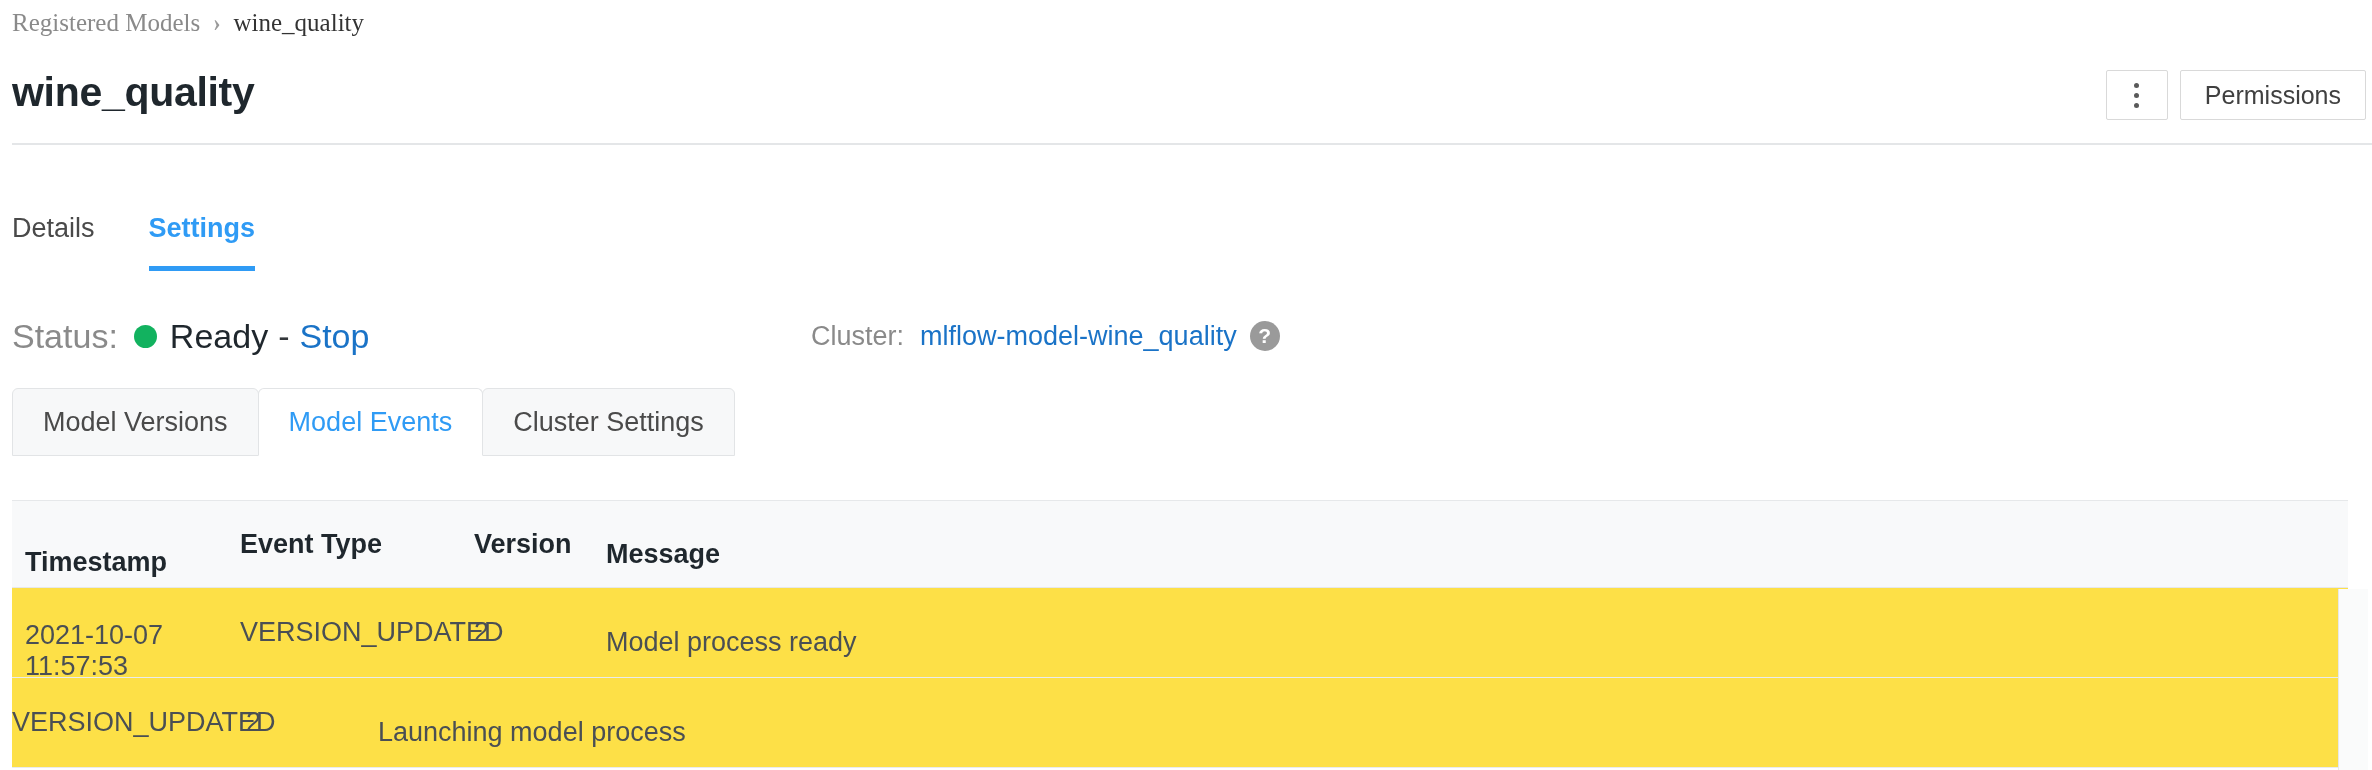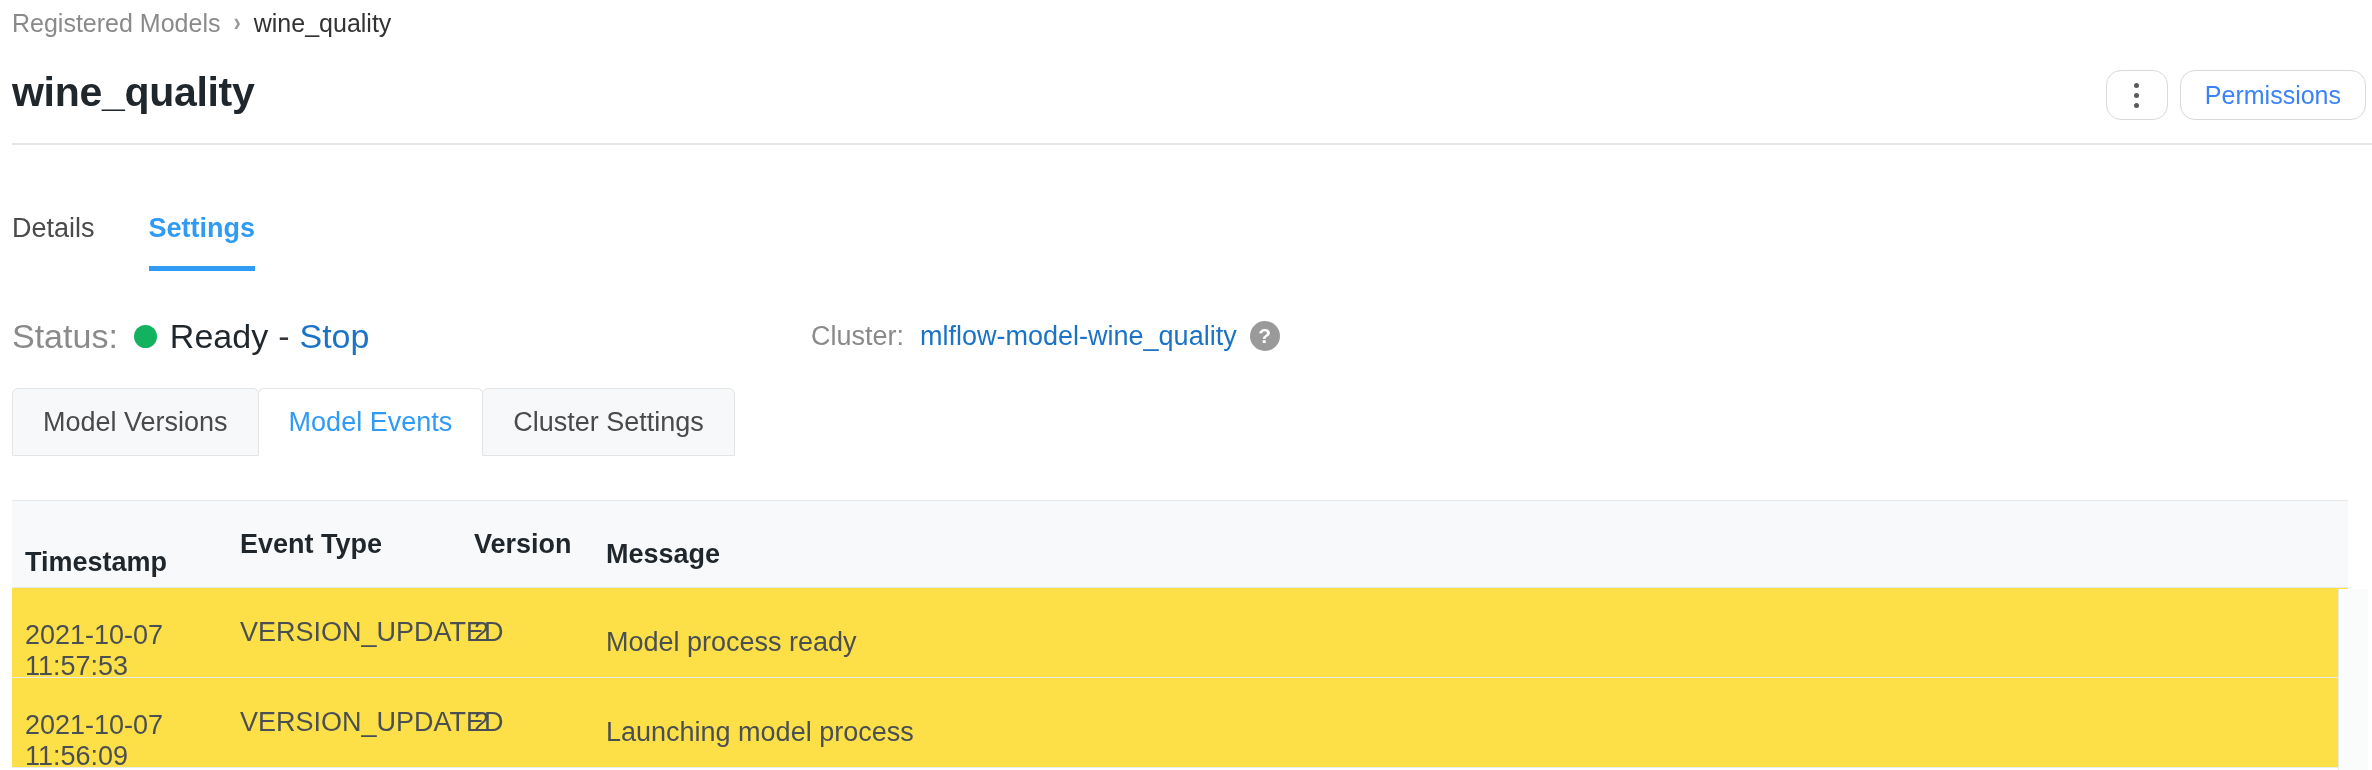--- a/index.html
+++ b/index.html
@@ -9,43 +9,43 @@
     background: #ffffff;
     font-family: "Liberation Sans", sans-serif;
     -webkit-font-smoothing: antialiased;
   }
   .page { position: relative; width: 2372px; height: 770px; overflow: hidden; }
 
   
   .breadcrumb {
     position: absolute; left: 12px; top: 8px;
     display: flex; align-items: center; gap: 13px;
-    font-size: 25px; line-height: 30px;
+    font-size: 25px; line-height: 30px; font-family: Liberation Serif, serif;
   }
   .crumb-muted { color: #8a8a8a; }
   .crumb-sep {
     color: #9a9a9a; font-size: 22px; font-weight: 600;
     display: inline-block; transform: scaleY(1.15);
   }
   .crumb-current { color: #333333; }
 
   
   .title {
     position: absolute; left: 12px; top: 68px;
     font-size: 41px; line-height: 48px; font-weight: 700; color: #1f272d;
     letter-spacing: -0.3px;
   }
   .header-actions {
     position: absolute; right: 6px; top: 70px;
     display: flex; align-items: center; gap: 12px;
   }
   .btn {
     height: 50px;
-    border: 1px solid #d9d9d9; border-radius: 15px;
-    background: #ffffff; color: #3b82f6;
+    border: 1px solid #d9d9d9; border-radius: 2px;
+    background: #ffffff; color: #404040;
     font-size: 25px; font-family: "Liberation Sans", sans-serif;
     display: flex; align-items: center; justify-content: center;
     padding: 0 24px; cursor: pointer;
   }
   .btn-kebab { width: 62px; padding: 0; }
   .kebab-dots { display: flex; flex-direction: column; gap: 5px; align-items: center; }
   .kebab-dots i { width: 5px; height: 5px; border-radius: 50%; background: #5a5a5a; display: block; }
 
   .hr-header {
     position: absolute; left: 12px; right: 0; top: 143px;
@@ -215,21 +215,20 @@
       <div class="cell c-msg">Message</div>
     </div>
     <div class="table-body">
       <div class="row">
         <div class="cell c-ts">2021-10-07 11:57:53</div>
         <div class="cell c-type">VERSION_UPDATED</div>
         <div class="cell c-ver">2</div>
         <div class="cell c-msg">Model process ready</div>
       </div>
       <div class="row">
-        <div class="cell c-ts">2021-10-07 11:56:09</div>
         <div class="cell c-type">VERSION_UPDATED</div>
         <div class="cell c-ver">2</div>
         <div class="cell c-msg">Launching model process</div>
       </div>
     </div>
     <div class="vscroll"></div>
   </div>
 
 </div>
 

